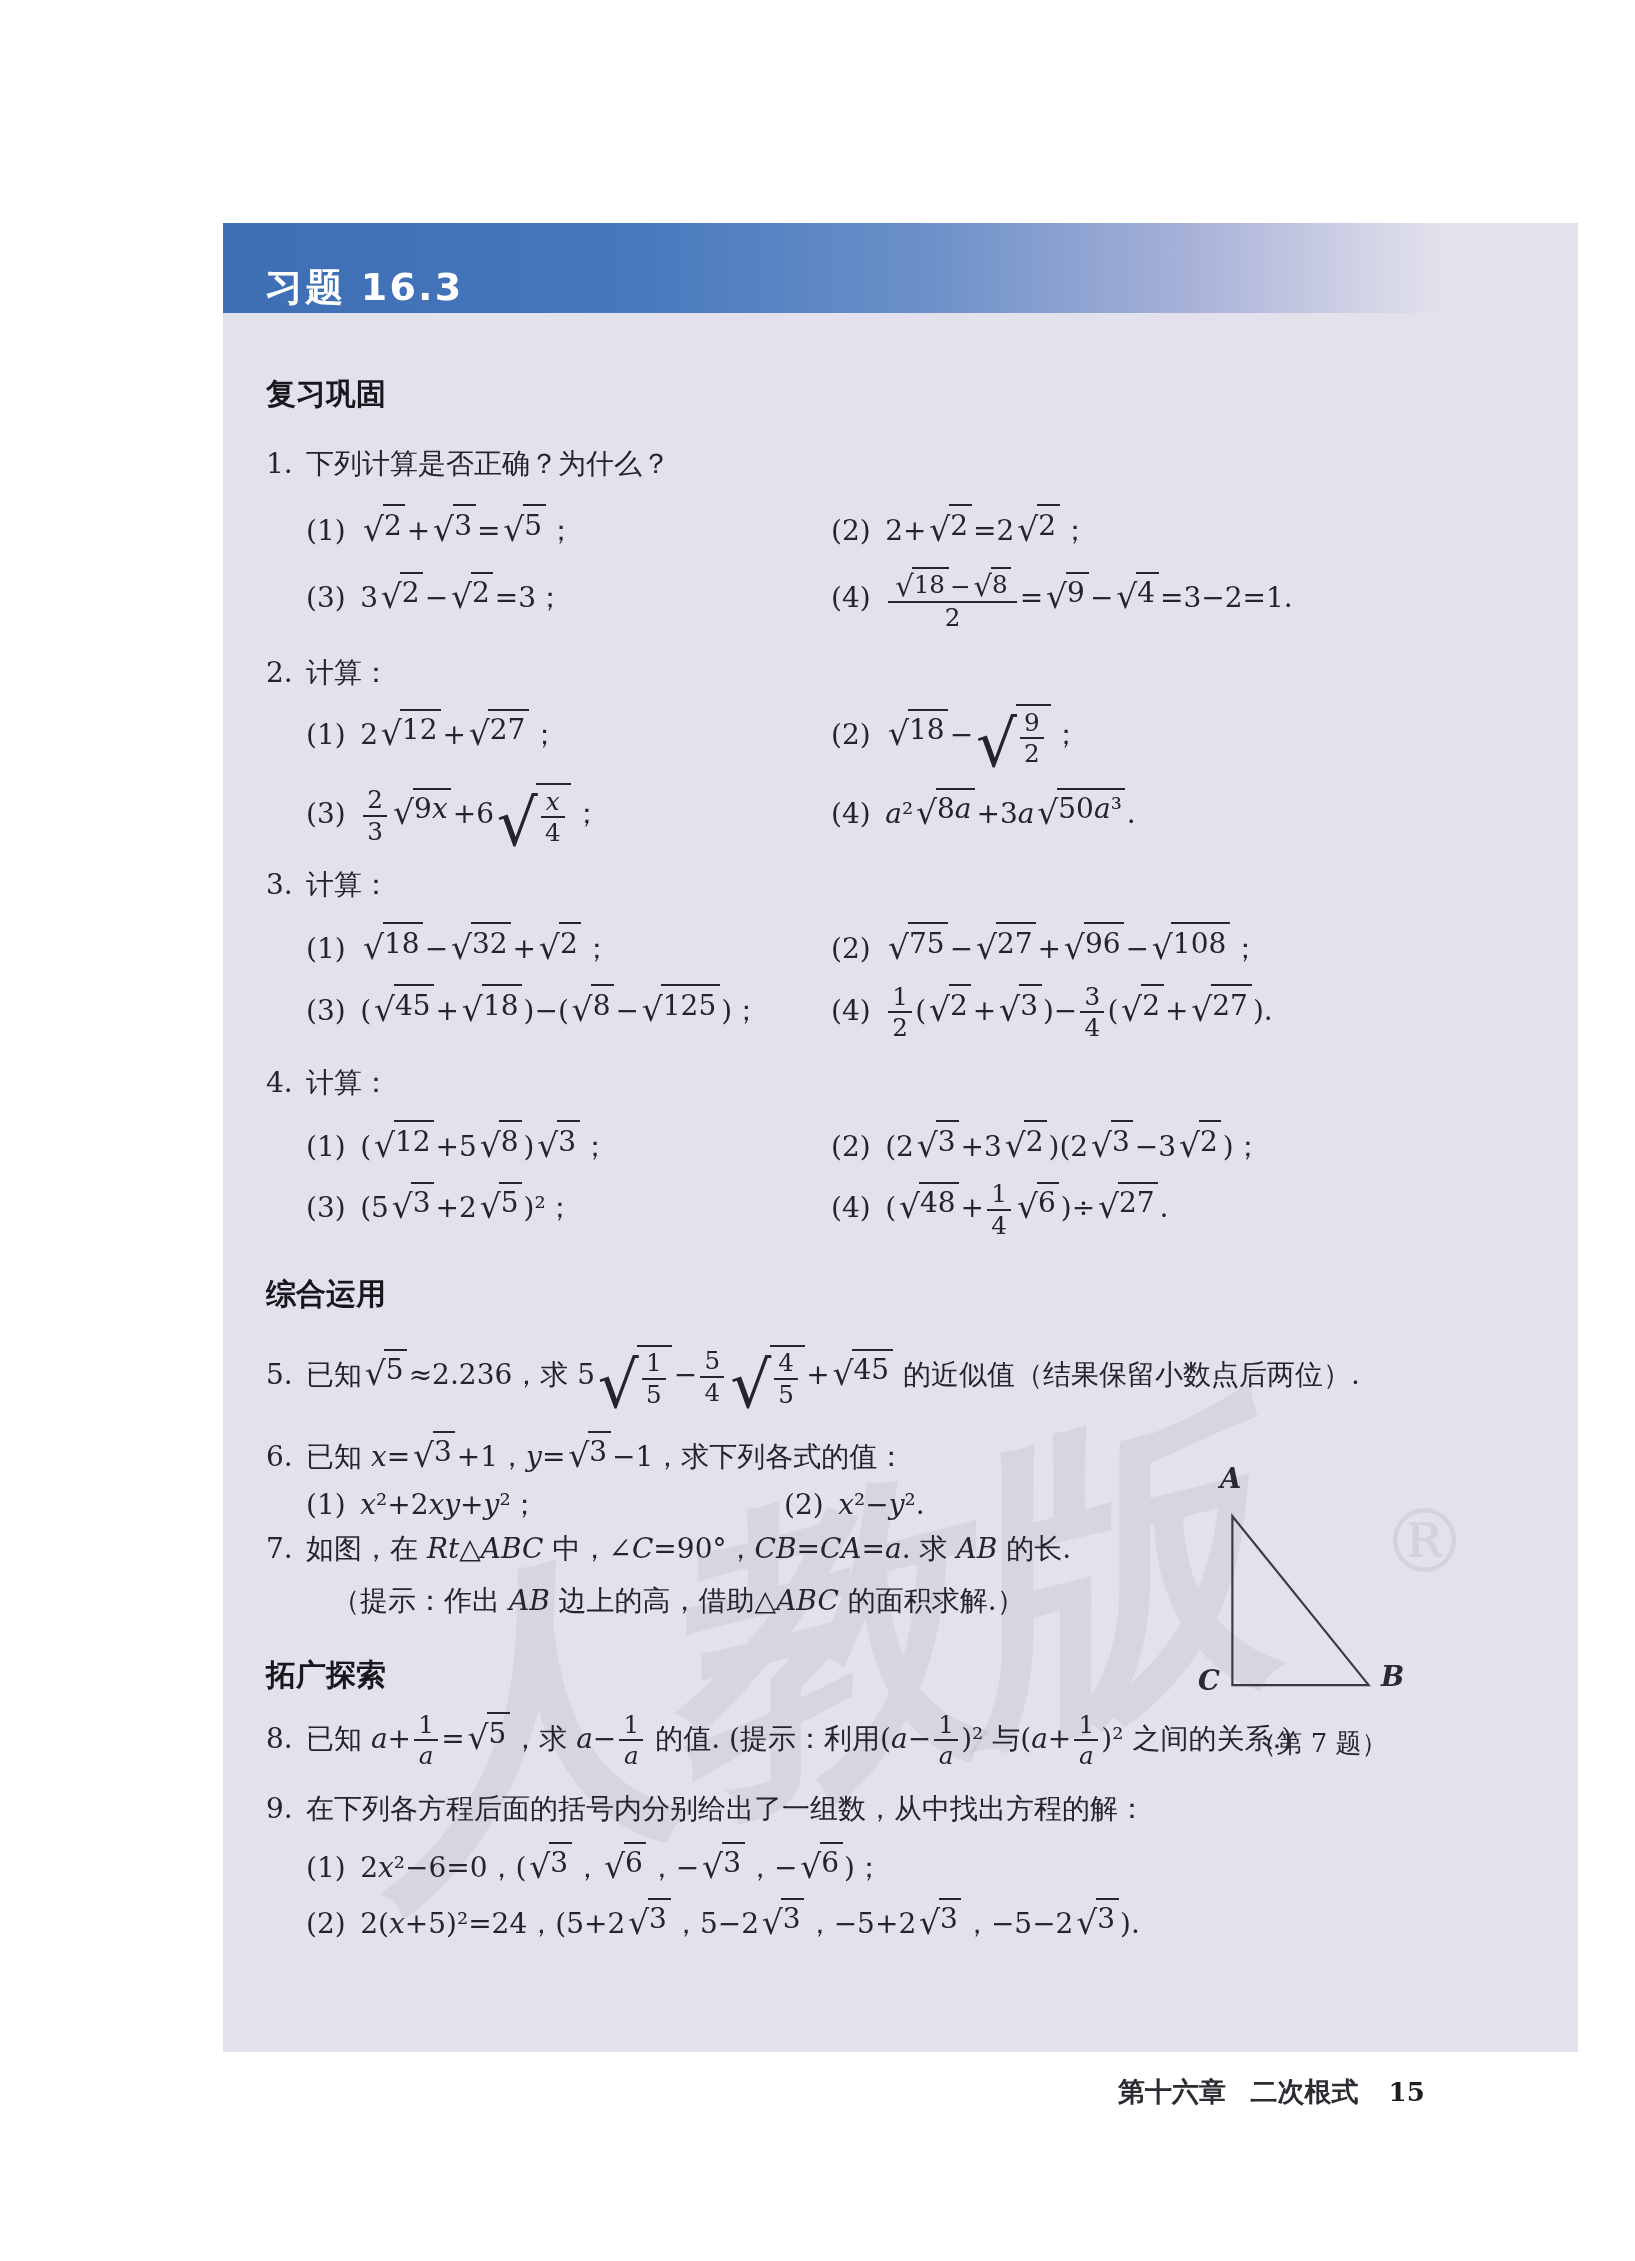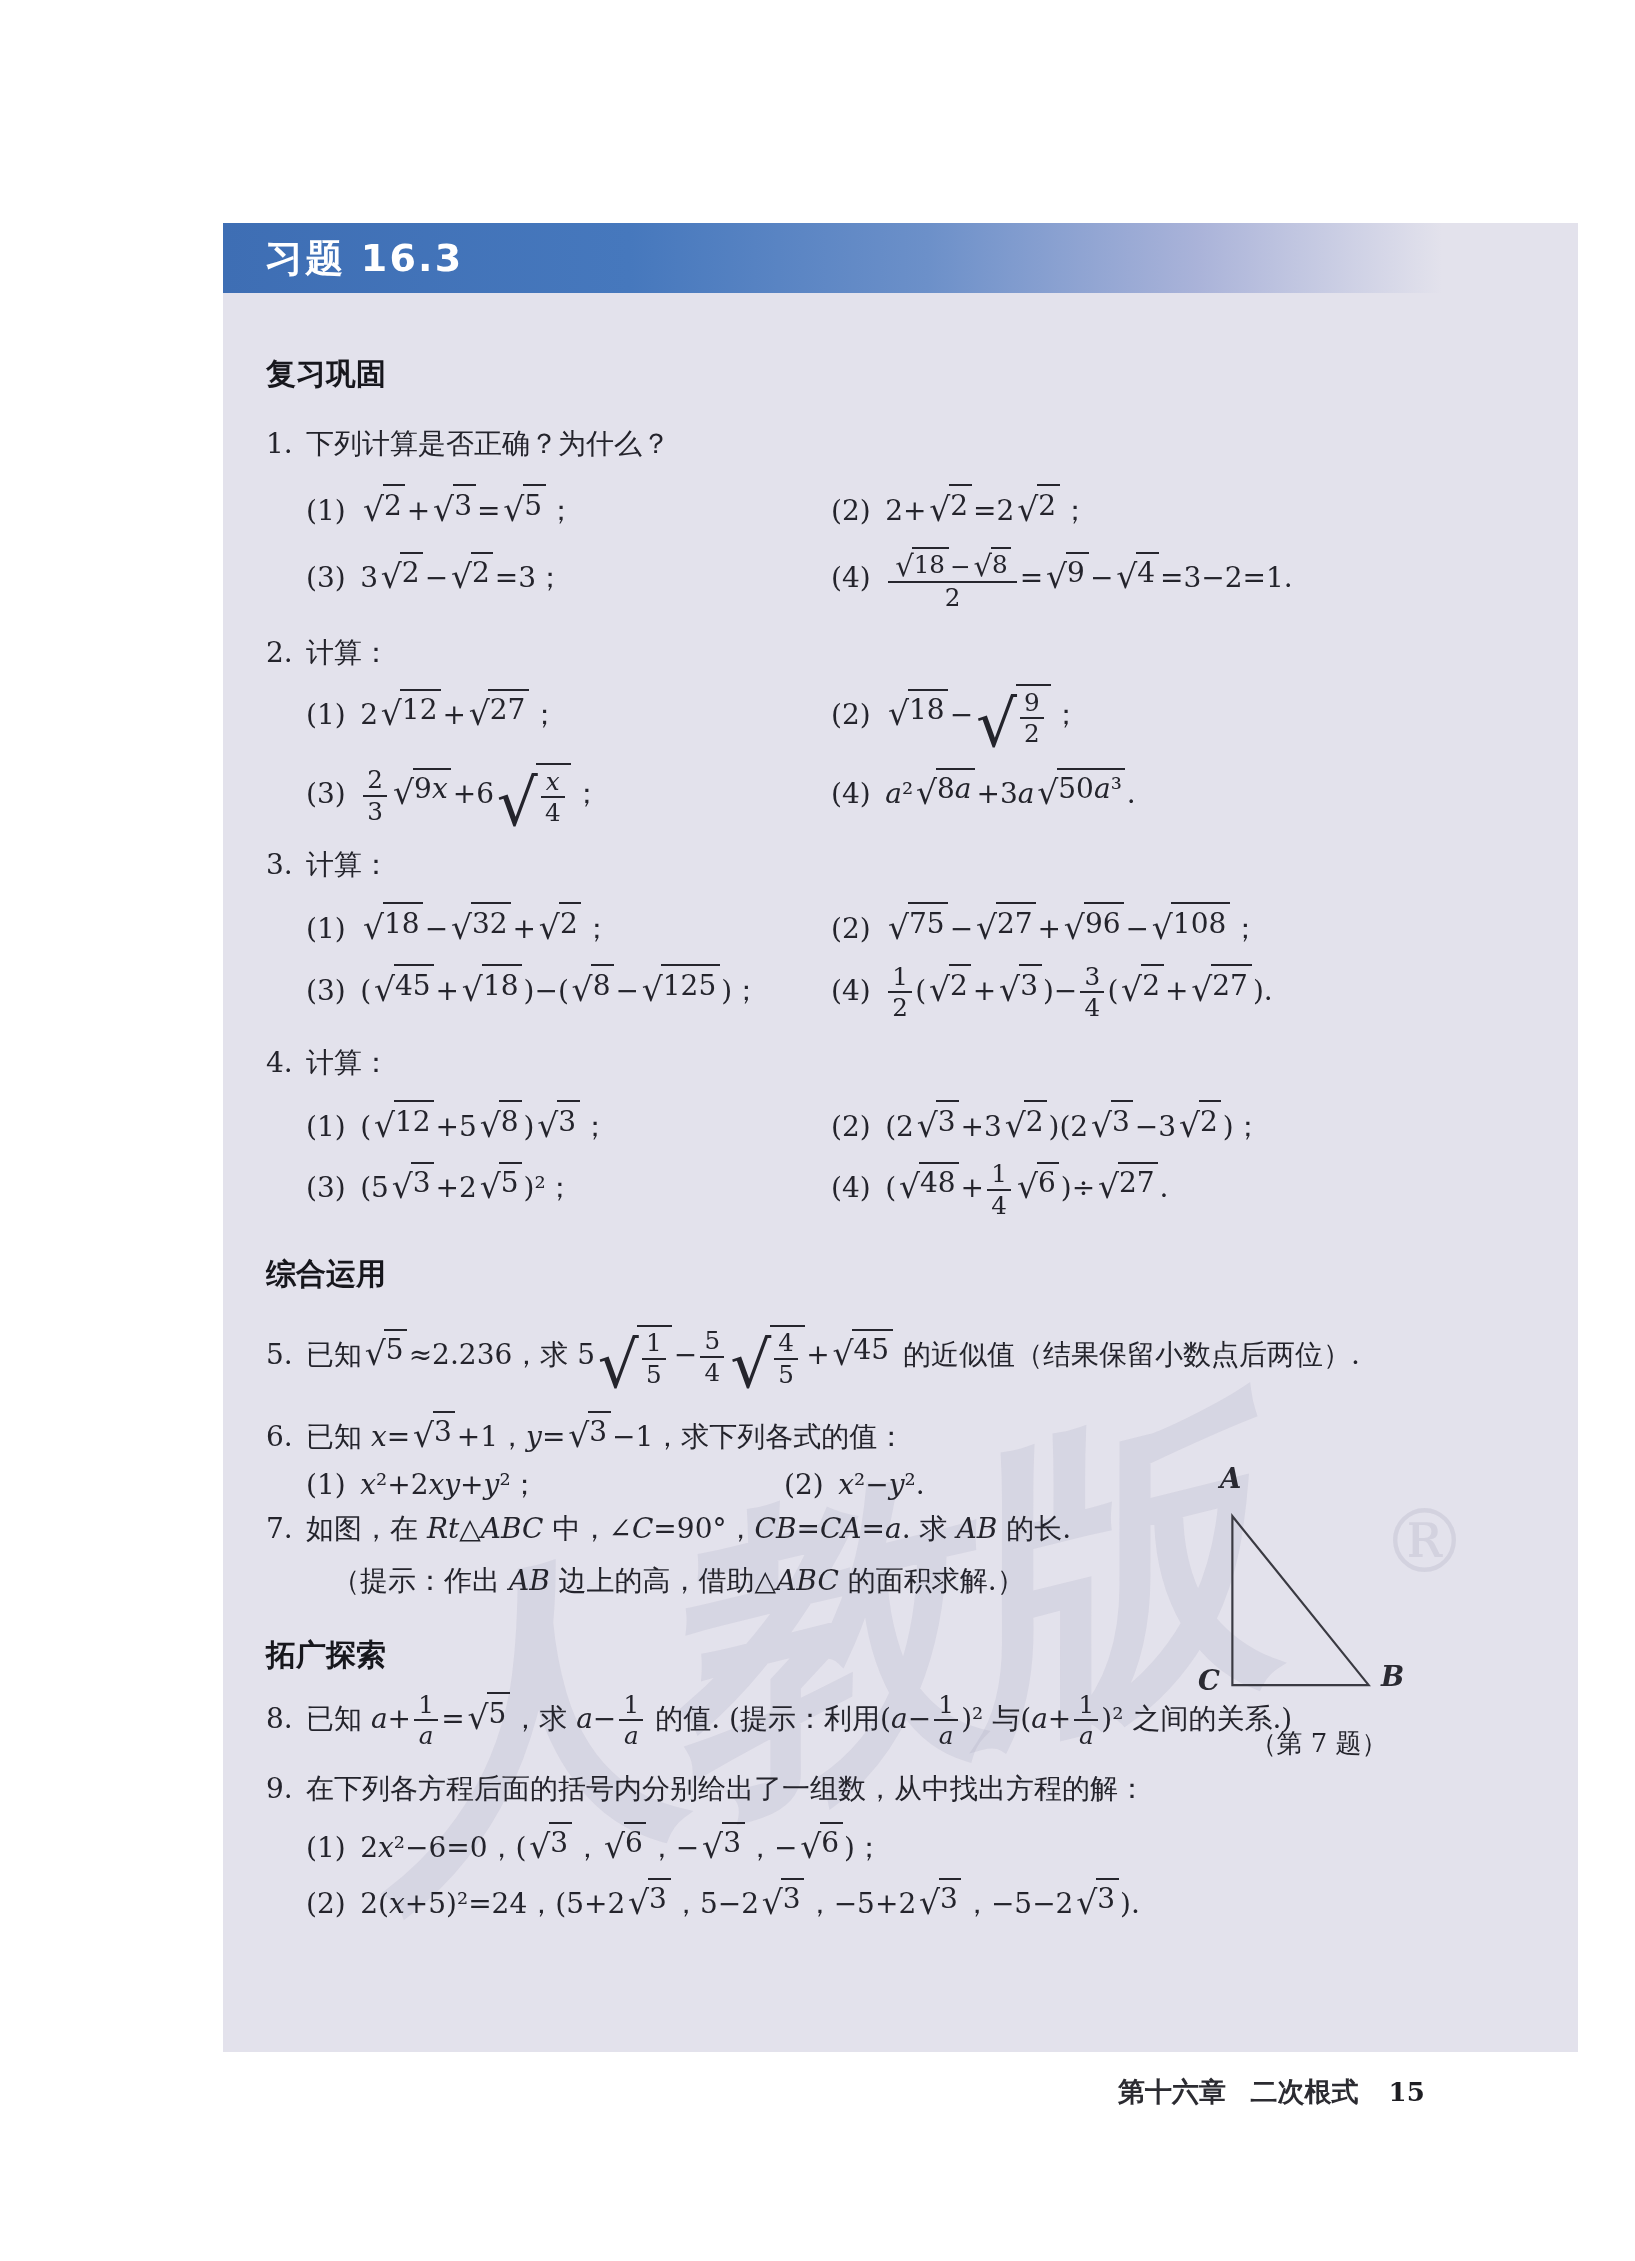--- a/index.html
+++ b/index.html
@@ -6,21 +6,21 @@
   .page {
     position:relative; width:1635px; height:2261px; background:#ffffff;
     font-family:"DejaVu Serif","DejaVu Sans","Liberation Serif",serif;
     color:#24242c; overflow:hidden;
   }
   .panel {
     position:absolute; left:223px; top:223px; width:1355px; height:1829px;
     background:#e3e2ec;
   }
   .banner {
-    position:relative; z-index:3; height:70px; display:flex; align-items:center;
+    position:relative; z-index:3; height:90px; display:flex; align-items:flex-end;
     background:linear-gradient(90deg,#3e6eb4 0%,#4678bd 30%,#6c90c9 52%,#aab3d9 72%,#e3e2ec 90%);
   }
   .banner-title {
     color:#ffffff; font-family:"DejaVu Sans","Liberation Sans",sans-serif;
     font-weight:bold; font-size:38px; margin-left:42px; letter-spacing:2.2px;
   }
   .content { position:relative; z-index:2; font-size:28px; line-height:1.3; }
   .sec-heading {
     font-family:"DejaVu Sans","Liberation Sans",sans-serif;
     font-weight:bold; font-size:30px; color:#17171d; margin-left:43px;

